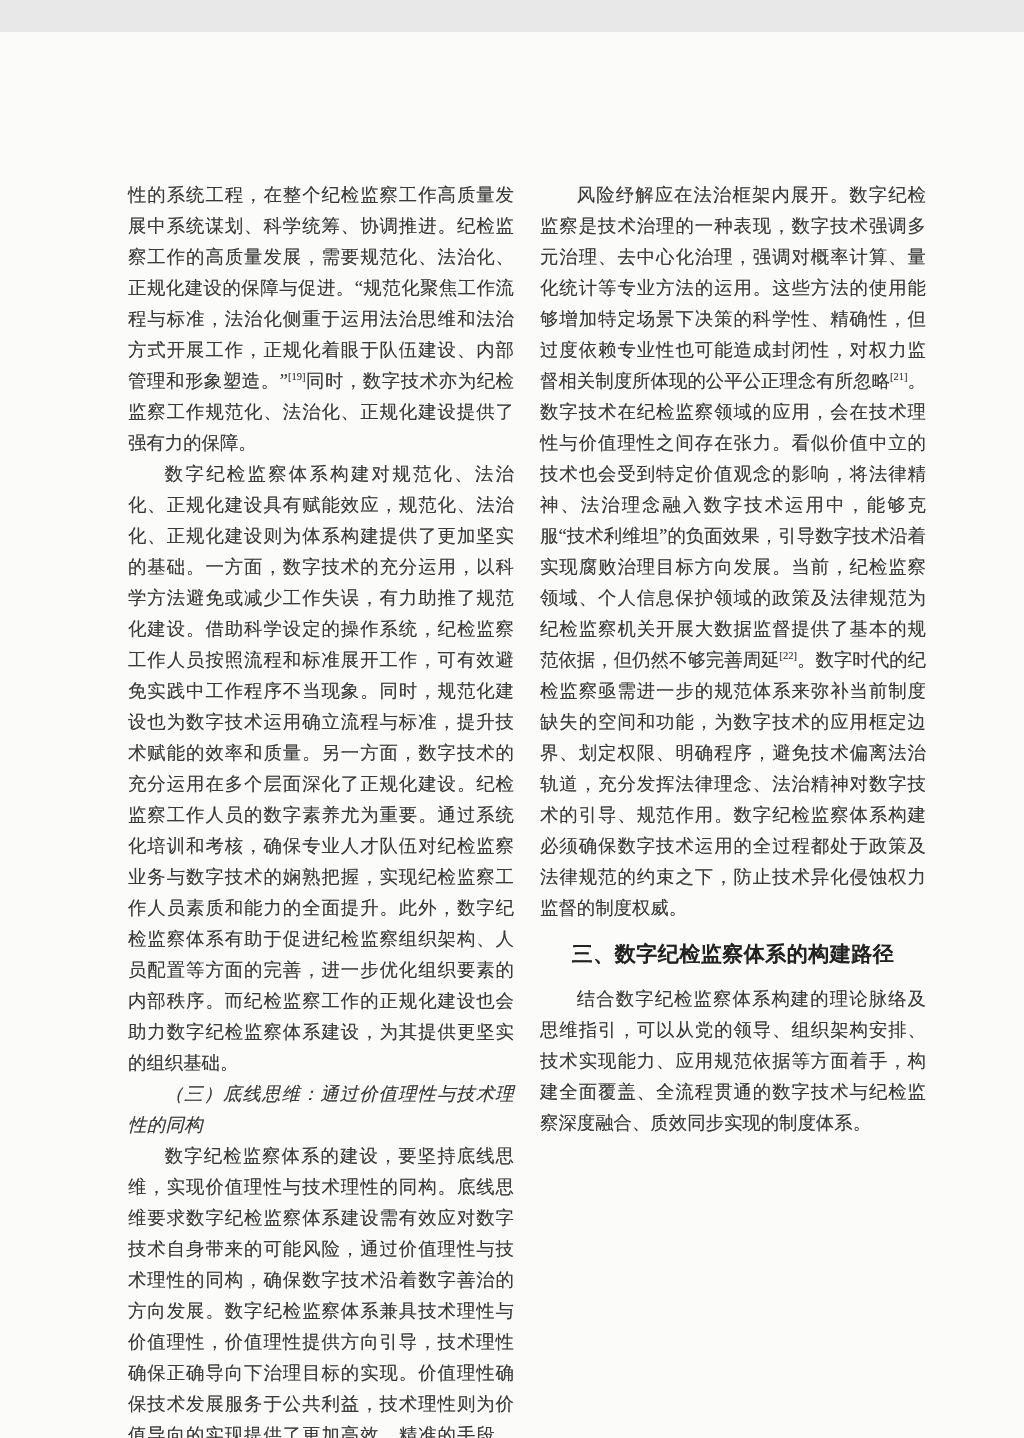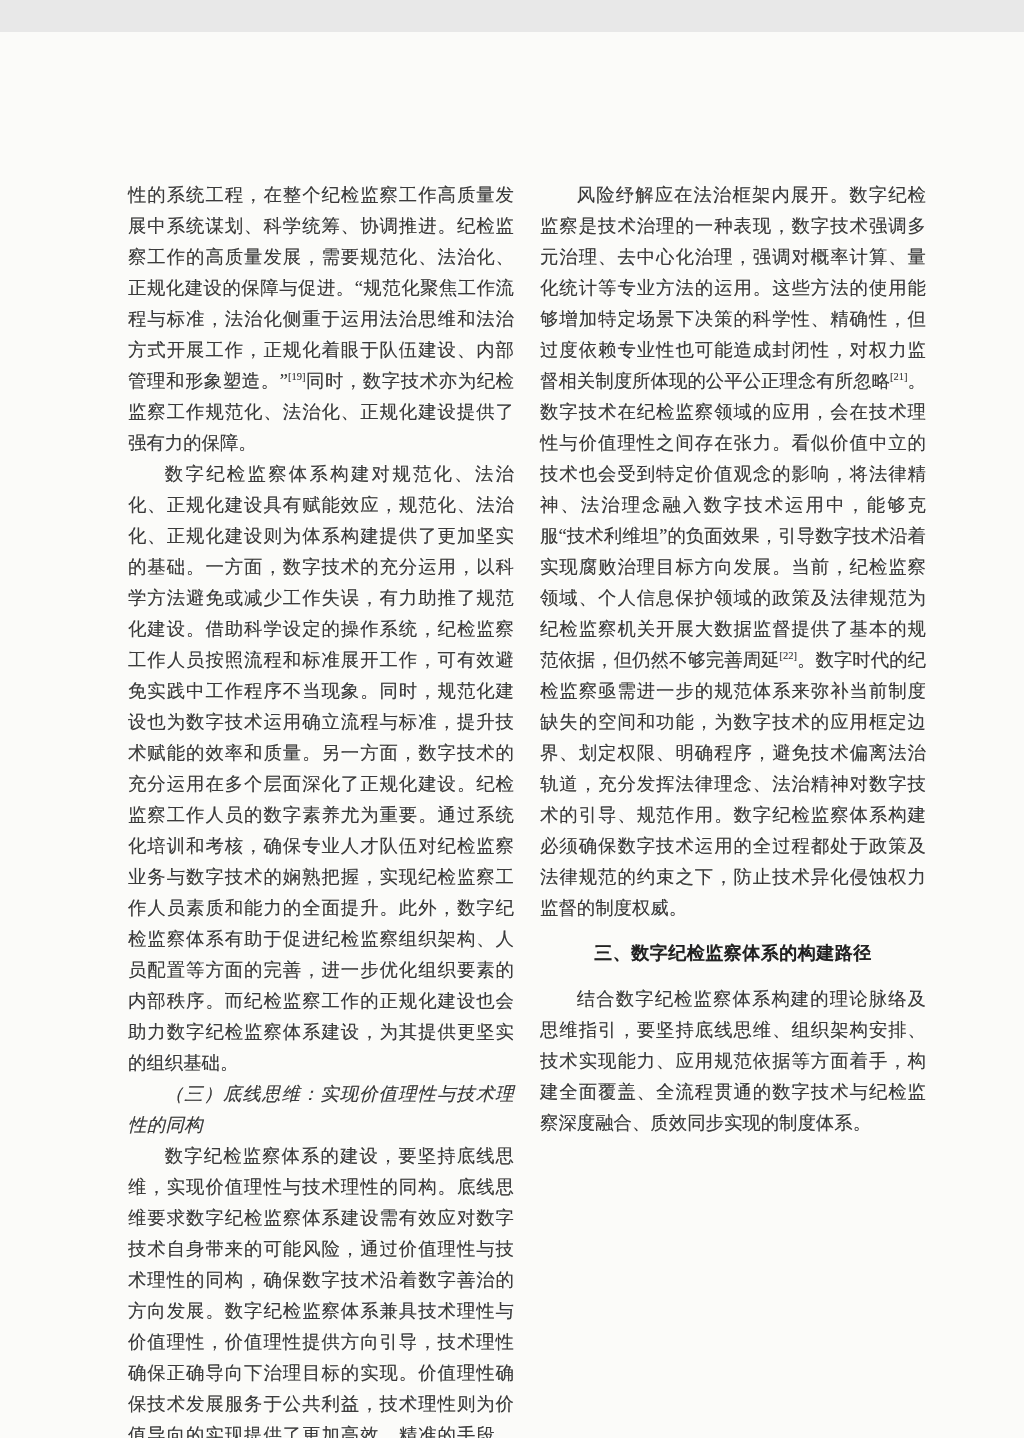--- a/index.html
+++ b/index.html
@@ -39,37 +39,37 @@
   .para sup {
     font-size: 10.5px;
     line-height: 0;
     vertical-align: super;
     letter-spacing: 0;
   }
 
   .section-heading {
     margin: 14px 0 15px 0;
     font-family: "Liberation Sans", "DejaVu Sans", sans-serif;
-    font-size: 18px;
+    font-size: 21px;
     line-height: 31px;
     font-weight: 700;
     color: var(--heading, #222222);
     text-align: center;
     text-indent: 0;
     letter-spacing: 0.5px;
   }
 </style>
 </head>
 <body>
 
 <div class="page">
   <div class="column column-left">
       <p class="para">性的系统工程，在整个纪检监察工作高质量发展中系统谋划、科学统筹、协调推进。纪检监察工作的高质量发展，需要规范化、法治化、正规化建设的保障与促进。“规范化聚焦工作流程与标准，法治化侧重于运用法治思维和法治方式开展工作，正规化着眼于队伍建设、内部管理和形象塑造。”<sup>[19]</sup>同时，数字技术亦为纪检监察工作规范化、法治化、正规化建设提供了强有力的保障。</p>
       <p class="para indent">数字纪检监察体系构建对规范化、法治化、正规化建设具有赋能效应，规范化、法治化、正规化建设则为体系构建提供了更加坚实的基础。一方面，数字技术的充分运用，以科学方法避免或减少工作失误，有力助推了规范化建设。借助科学设定的操作系统，纪检监察工作人员按照流程和标准展开工作，可有效避免实践中工作程序不当现象。同时，规范化建设也为数字技术运用确立流程与标准，提升技术赋能的效率和质量。另一方面，数字技术的充分运用在多个层面深化了正规化建设。纪检监察工作人员的数字素养尤为重要。通过系统化培训和考核，确保专业人才队伍对纪检监察业务与数字技术的娴熟把握，实现纪检监察工作人员素质和能力的全面提升。此外，数字纪检监察体系有助于促进纪检监察组织架构、人员配置等方面的完善，进一步优化组织要素的内部秩序。而纪检监察工作的正规化建设也会助力数字纪检监察体系建设，为其提供更坚实的组织基础。</p>
-      <p class="para kaiti indent">（三）底线思维：实现价值理性与技术理性的同构</p>
+      <p class="para kaiti indent">（三）底线思维：通过价值理性与技术理性的同构</p>
       <p class="para indent">数字纪检监察体系的建设，要坚持底线思维，实现价值理性与技术理性的同构。底线思维要求数字纪检监察体系建设需有效应对数字技术自身带来的可能风险，通过价值理性与技术理性的同构，确保数字技术沿着数字善治的方向发展。数字纪检监察体系兼具技术理性与价值理性，价值理性提供方向引导，技术理性确保正确导向下治理目标的实现。价值理性确保技术发展服务于公共利益，技术理性则为价值导向的实现提供了更加高效、精准的手段。技术治理追求效率，为复杂的社会问题提供程式化、</p>
     </div>
   <div class="column column-right">
       <p class="para indent">风险纾解应在法治框架内展开。数字纪检监察是技术治理的一种表现，数字技术强调多元治理、去中心化治理，强调对概率计算、量化统计等专业方法的运用。这些方法的使用能够增加特定场景下决策的科学性、精确性，但过度依赖专业性也可能造成封闭性，对权力监督相关制度所体现的公平公正理念有所忽略<sup>[21]</sup>。数字技术在纪检监察领域的应用，会在技术理性与价值理性之间存在张力。看似价值中立的技术也会受到特定价值观念的影响，将法律精神、法治理念融入数字技术运用中，能够克服“技术利维坦”的负面效果，引导数字技术沿着实现腐败治理目标方向发展。当前，纪检监察领域、个人信息保护领域的政策及法律规范为纪检监察机关开展大数据监督提供了基本的规范依据，但仍然不够完善周延<sup>[22]</sup>。数字时代的纪检监察亟需进一步的规范体系来弥补当前制度缺失的空间和功能，为数字技术的应用框定边界、划定权限、明确程序，避免技术偏离法治轨道，充分发挥法律理念、法治精神对数字技术的引导、规范作用。数字纪检监察体系构建必须确保数字技术运用的全过程都处于政策及法律规范的约束之下，防止技术异化侵蚀权力监督的制度权威。</p>
       <h2 class="section-heading">三、数字纪检监察体系的构建路径</h2>
-      <p class="para indent">结合数字纪检监察体系构建的理论脉络及思维指引，要坚持底线思维、组织架构安排、技术实现能力、应用规范依据等方面着手，构建全面覆盖、全流程贯通的数字技术与纪检监察深度融合、质效同步实现的制度体系。</p>
+      <p class="para indent">结合数字纪检监察体系构建的理论脉络及思维指引，可以从党的领导、组织架构安排、技术实现能力、应用规范依据等方面着手，构建全面覆盖、全流程贯通的数字技术与纪检监察深度融合、质效同步实现的制度体系。</p>
     </div>
 </div>
 
 </body></html>

